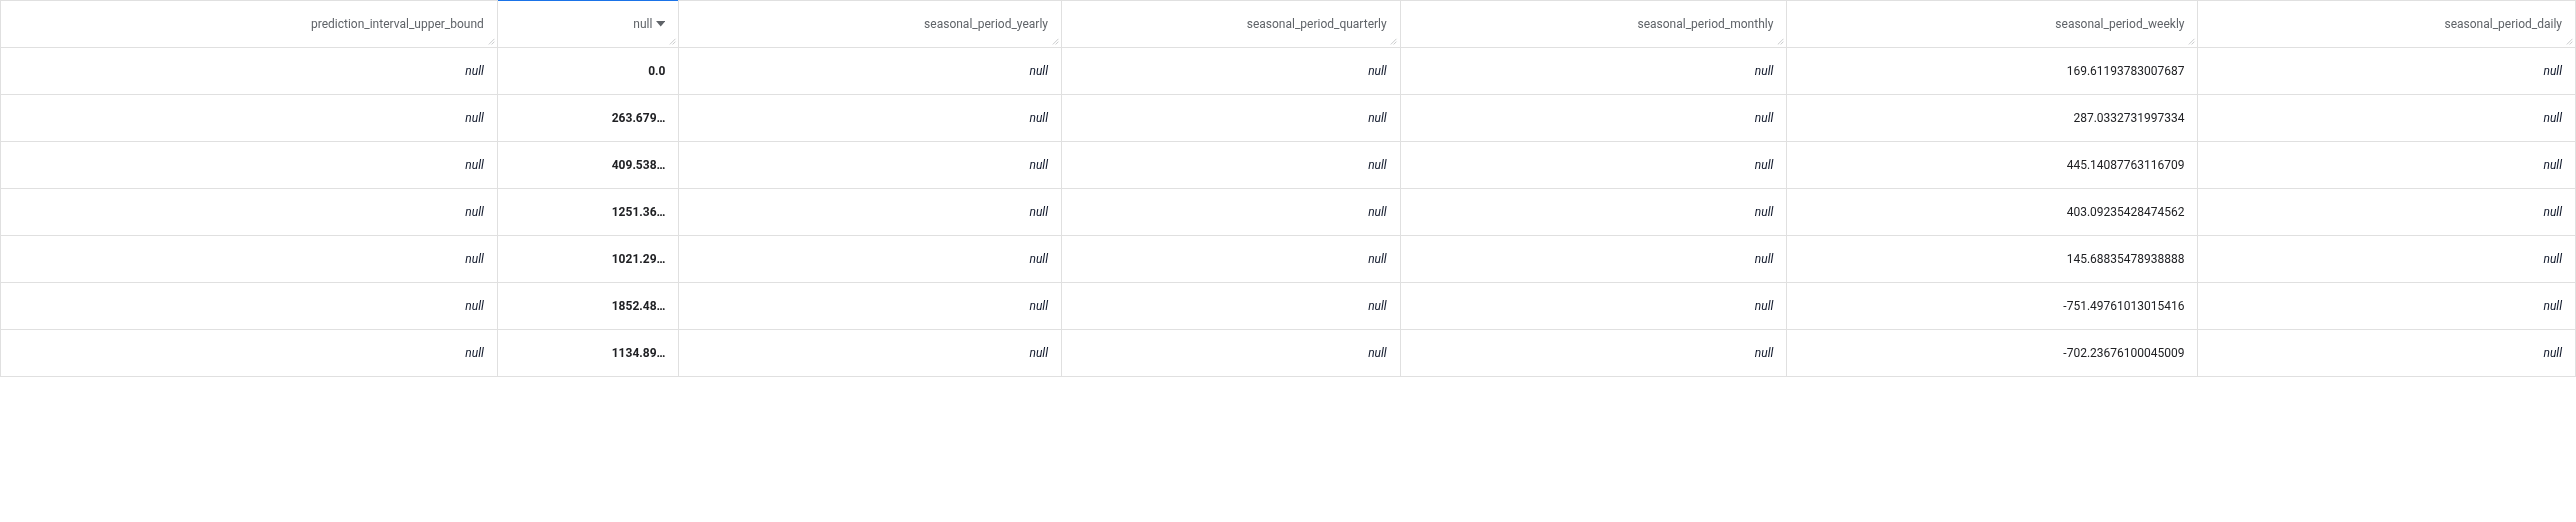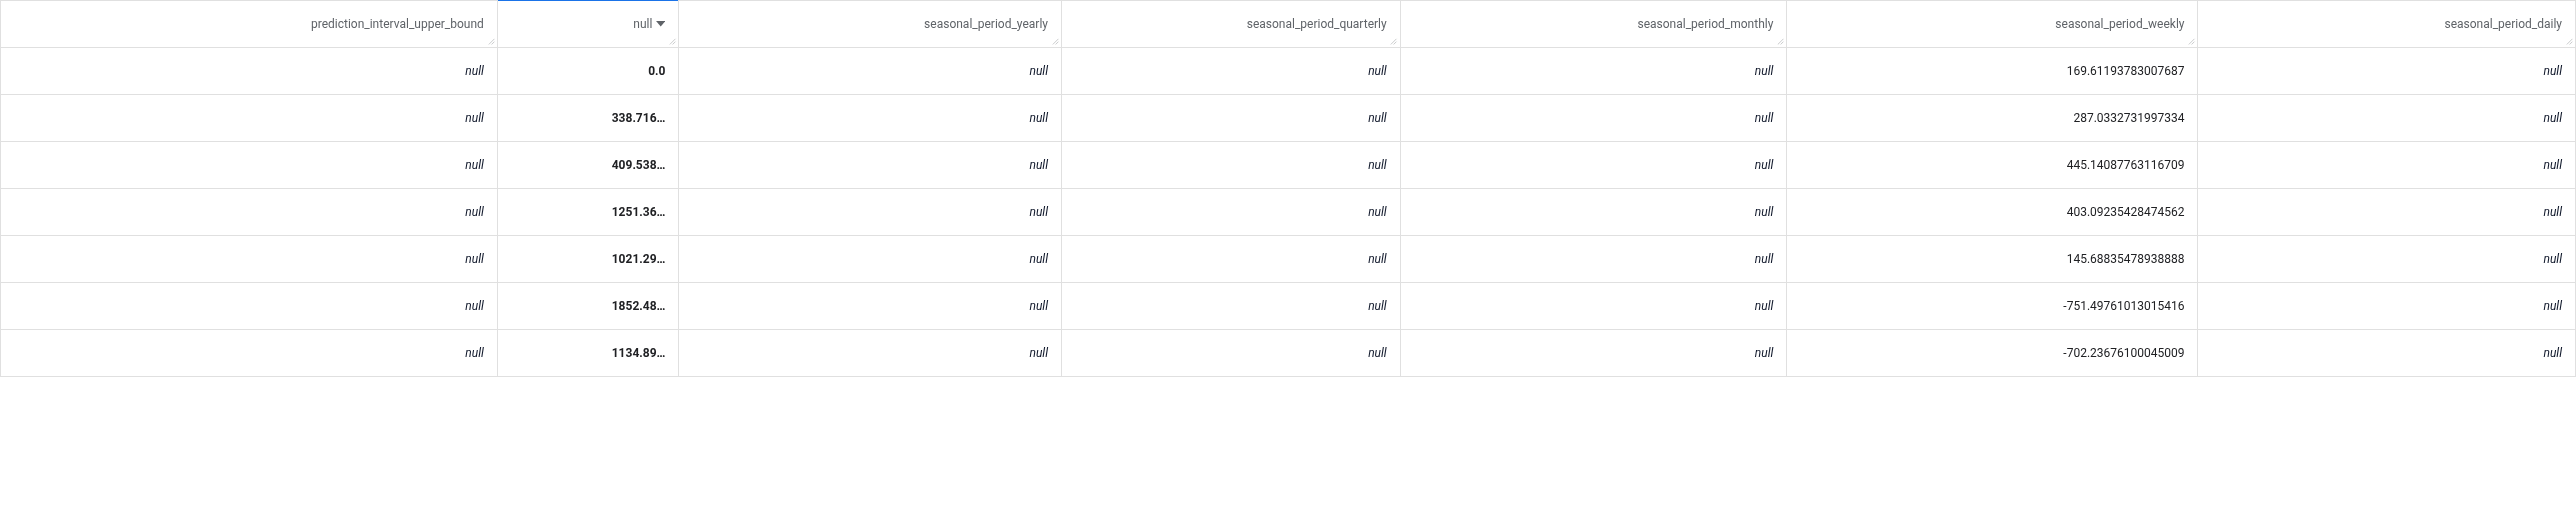--- a/index.html
+++ b/index.html
@@ -147,21 +147,21 @@
       <div class="cell c-bound"><span class="null">null</span></div>
       <div class="cell c-trend"><span>0.0</span></div>
       <div class="cell c-yearly"><span class="null">null</span></div>
       <div class="cell c-quarterly"><span class="null">null</span></div>
       <div class="cell c-monthly"><span class="null">null</span></div>
       <div class="cell c-weekly"><span>169.61193783007687</span></div>
       <div class="cell c-daily"><span class="null">null</span></div>
     </div>
     <div class="row">
       <div class="cell c-bound"><span class="null">null</span></div>
-      <div class="cell c-trend"><span>338.716…</span></div>
+      <div class="cell c-trend"><span>263.679…</span></div>
       <div class="cell c-yearly"><span class="null">null</span></div>
       <div class="cell c-quarterly"><span class="null">null</span></div>
       <div class="cell c-monthly"><span class="null">null</span></div>
       <div class="cell c-weekly"><span>287.0332731997334</span></div>
       <div class="cell c-daily"><span class="null">null</span></div>
     </div>
     <div class="row">
       <div class="cell c-bound"><span class="null">null</span></div>
       <div class="cell c-trend"><span>409.538…</span></div>
       <div class="cell c-yearly"><span class="null">null</span></div>

